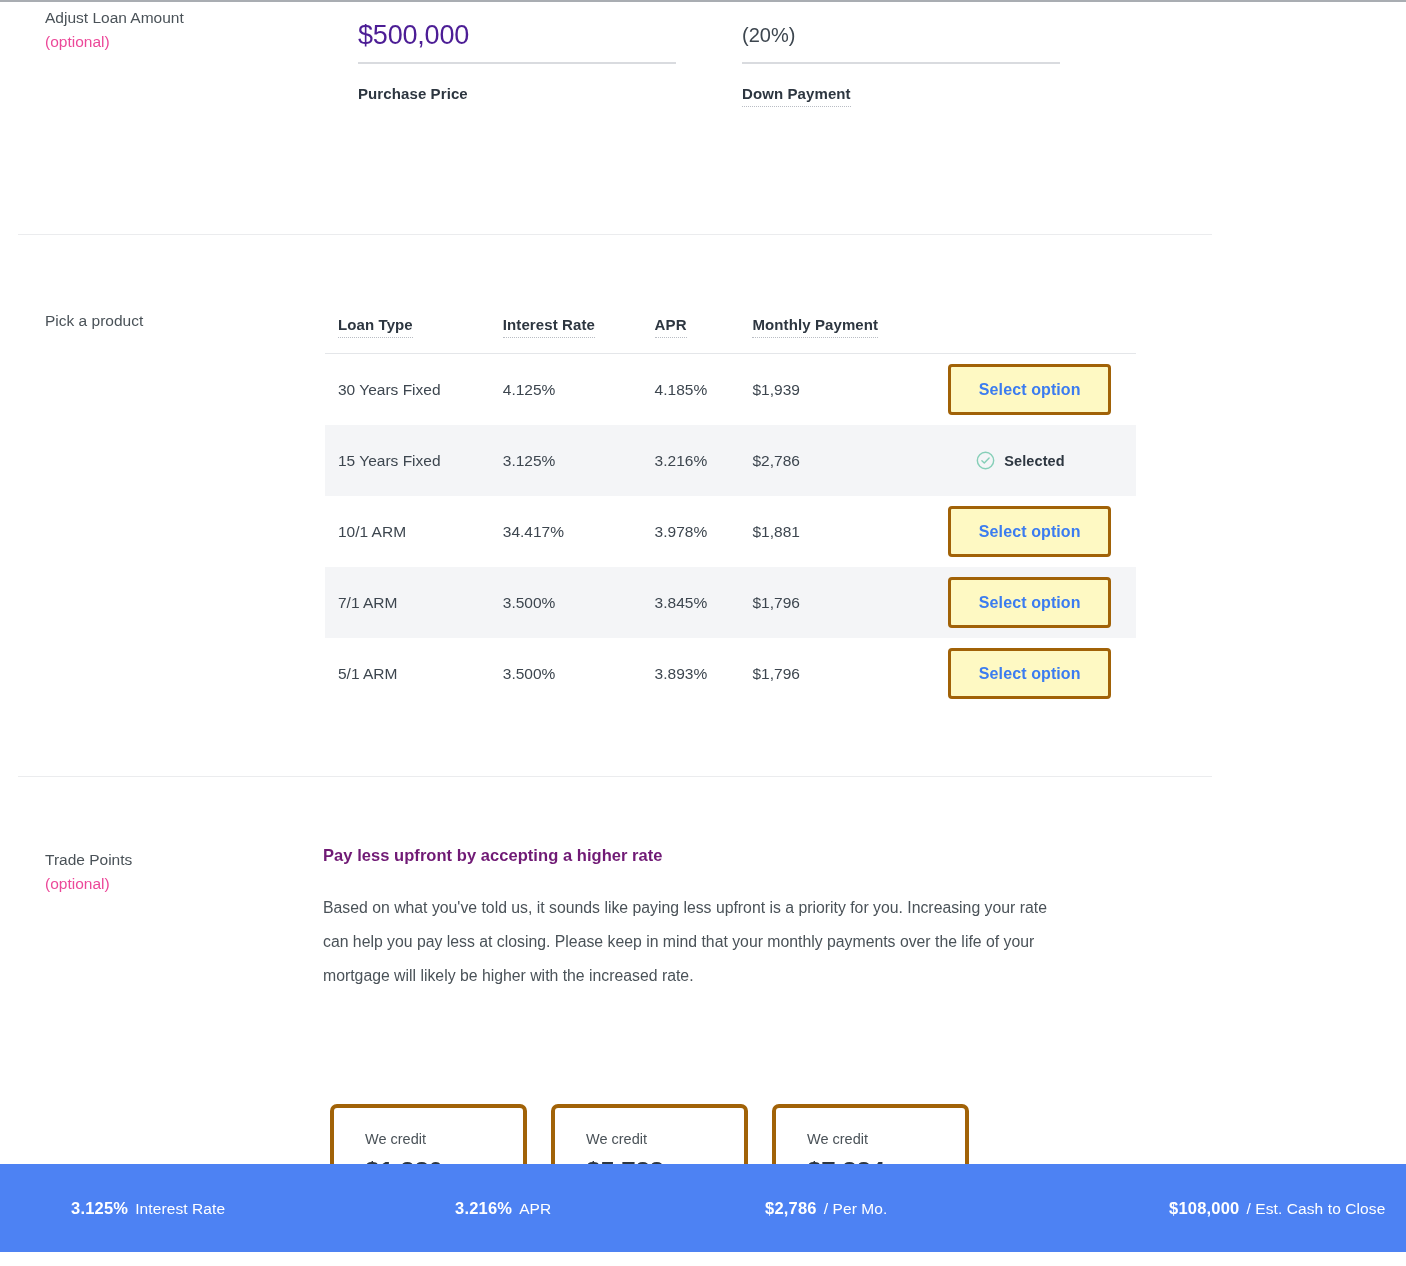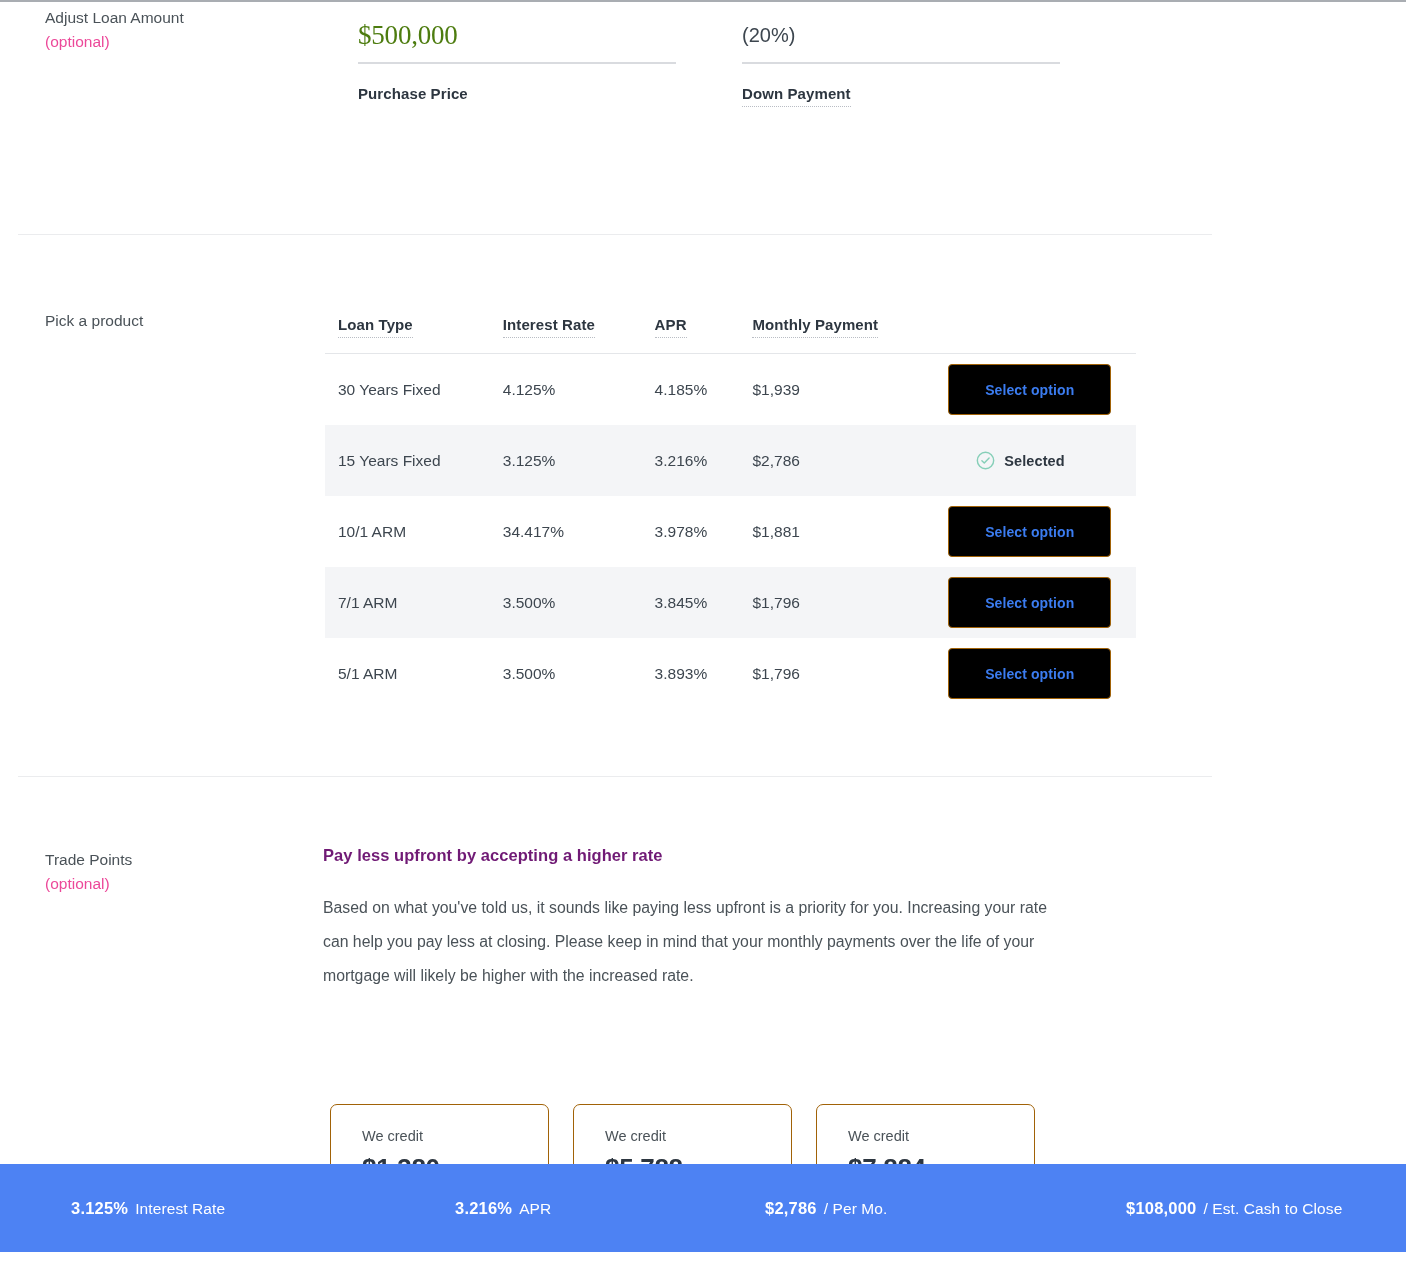--- a/index.html
+++ b/index.html
@@ -74,26 +74,26 @@
   .field + .field { margin-left: 66px; }
 
   .field-value-row {
     display: flex;
     align-items: baseline;
   }
   .field-value {
     font-size: 27px;
     line-height: 34px;
     letter-spacing: -0.2px;
-    color: #4d7c0f;
+    color: #4c1d95;
     font-weight: 400;
     border: none;
     background: transparent;
     outline: none;
-    font-family: Liberation Serif, serif;
+    font-family: Liberation Sans, sans-serif;
     padding: 0;
     width: 260px;
   }
   .field-pct {
     font-size: 20px;
     line-height: 34px;
     color: #3d464f;
     margin-left: 0px;
     white-space: nowrap;
   }
@@ -167,25 +167,25 @@
 
   .td {
     font-size: 15.5px;
     color: #3d464f;
     line-height: 20px;
   }
 
   .btn-select {
     width: 163px;
     height: 51px;
-    border: 1px solid #a16207;
+    border: 3px solid #a16207;
     border-radius: 4px;
-    background: #000000;
+    background: #fef9c3;
     color: #3b7cf0;
-    font-size: 14px;
+    font-size: 16px;
     font-weight: 700;
     font-family: "Liberation Sans", sans-serif;
     letter-spacing: 0.1px;
     cursor: pointer;
     display: flex;
     align-items: center;
     justify-content: center;
   }
 
   .selected-state {
@@ -227,24 +227,24 @@
     width: 730px;
   }
 
   .credit-cards {
     position: absolute;
     left: 330px;
     top: 1104px;
     display: flex;
   }
   .credit-card {
-    width: 219px;
+    width: 197px;
     height: 90px;
     background: #ffffff;
-    border: 1px solid #a16207;
+    border: 4px solid #a16207;
     border-radius: 7px;
     padding: 22px 0 0 31px;
     overflow: hidden;
   }
   .credit-card + .credit-card { margin-left: 24px; }
   .credit-card-label {
     font-size: 14.5px;
     color: #4a5258;
     line-height: 18px;
   }
@@ -281,21 +281,21 @@
     letter-spacing: 0.2px;
   }
   .summary-label {
     font-size: 15.5px;
     font-weight: 400;
     letter-spacing: 0.1px;
   }
   #sum-0 { position: absolute; left: 71px;   }
   #sum-1 { position: absolute; left: 455px;  }
   #sum-2 { position: absolute; left: 765px;  }
-  #sum-3 { position: absolute; left: 1126px; text-align: center; }
+  #sum-3 { position: absolute; left: 1169px; text-align: center; }
 
   
   .bottom-strip {
     position: absolute;
     left: 0; bottom: 0;
     width: 1406px; height: 14px;
     background: #ffffff;
   }
 </style>
 </head>

